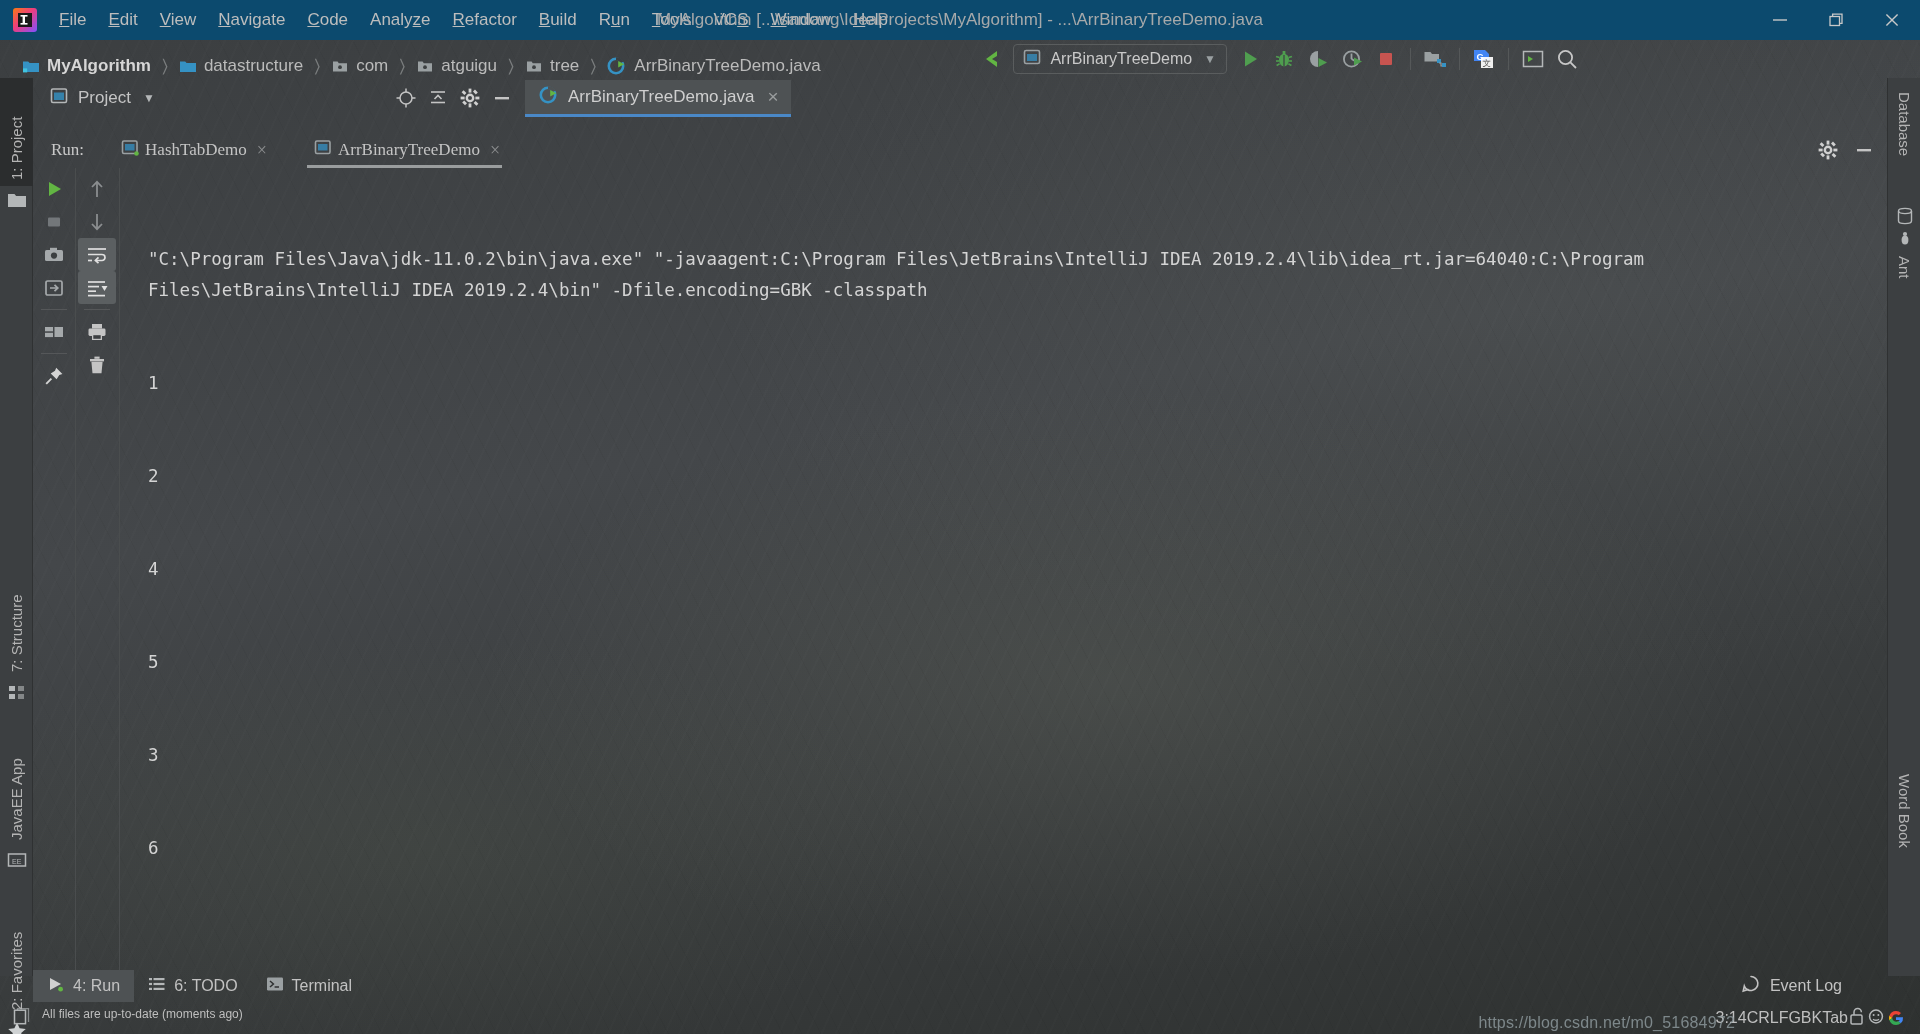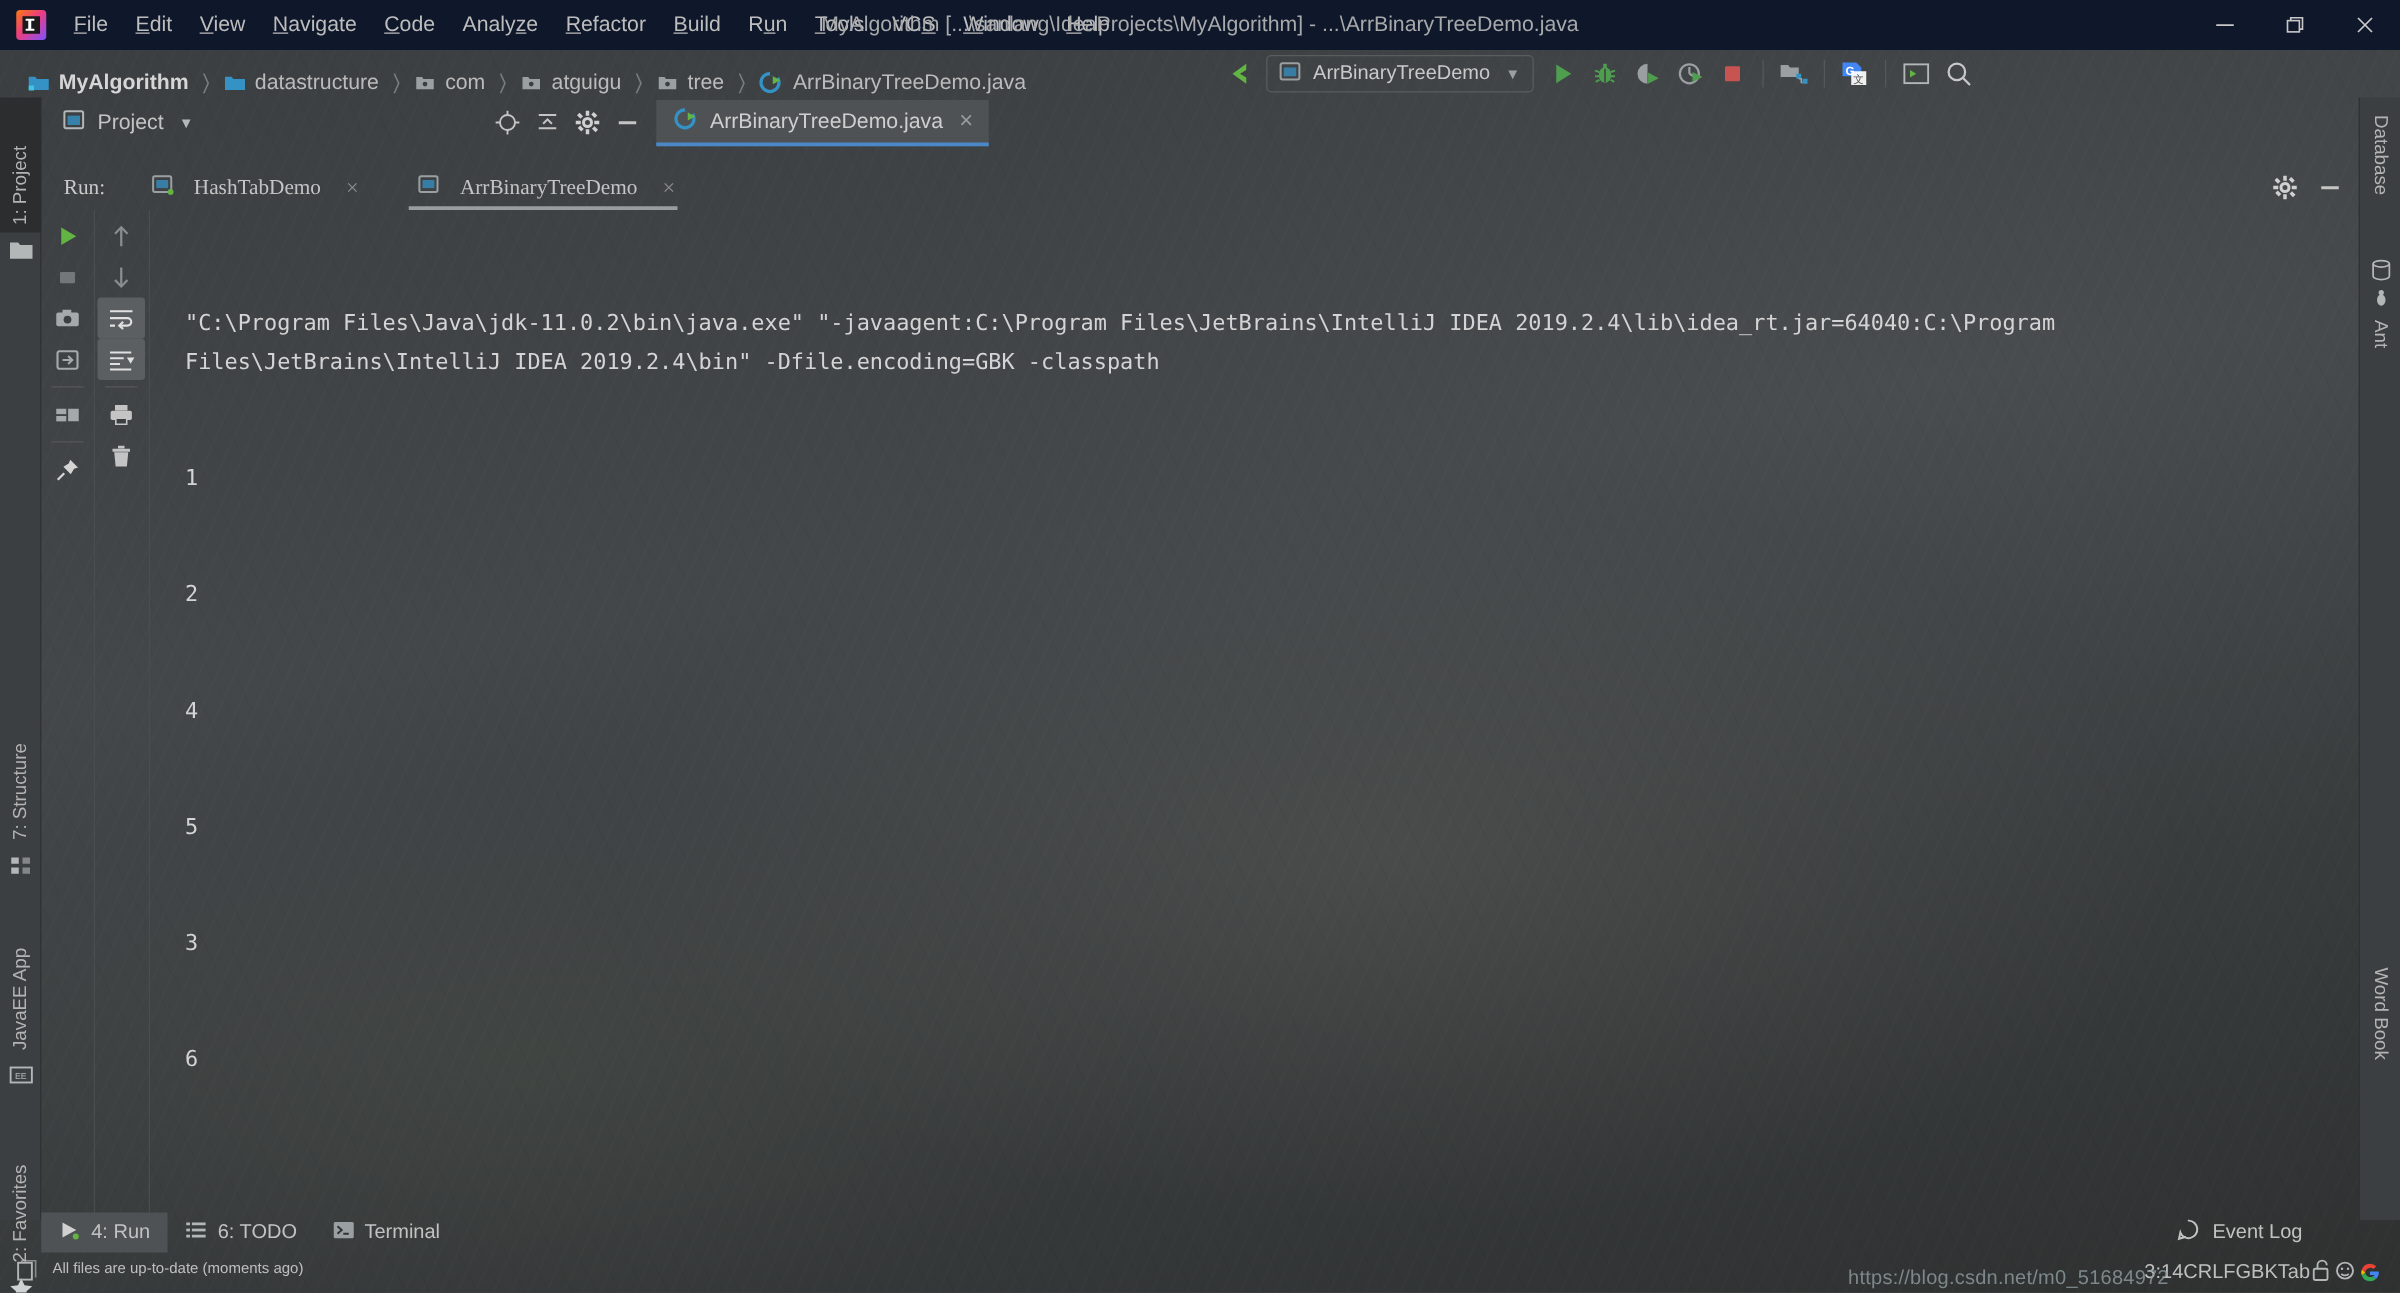--- a/index.html
+++ b/index.html
@@ -26,21 +26,21 @@
   .wallpaper:after{
     content:""; position:absolute; inset:0;
     background:
       repeating-linear-gradient(114deg, rgba(255,255,255,.012) 0 2px, rgba(0,0,0,0) 2px 13px),
       repeating-linear-gradient(63deg, rgba(0,0,0,.035) 0 1px, rgba(0,0,0,0) 1px 17px);
   }
 
   
   .titlebar{
     position:absolute; left:0; top:0; width:1920px; height:40px;
-    background:#0f172a; display:flex; align-items:center; z-index:30;
+    background:#0c4a6e; display:flex; align-items:center; z-index:30;
   }
   .ij-logo{ width:26px; height:26px; margin-left:12px; margin-right:10px; position:relative; flex:0 0 auto;}
   .menu { display:flex; align-items:center; height:40px; }
   .menu-item{
     padding:4px 11px; color:#bdbdbd; font-size:17px; line-height:20px;
     white-space:nowrap; cursor:default;
   }
   .menu-item u{ text-decoration:underline; }
   .window-title{
     position:absolute; left:0; right:0; top:0; height:40px;
@@ -99,21 +99,21 @@
     display:flex; align-items:center; gap:9px; padding:0 12px 0 14px;
     background:#4e5254; border-bottom:3px solid #4a88c7; z-index:18;
     color:#cfcfcf; font-size:17px;
   }
 
   
   .runwin{ position:absolute; left:33px; top:132px; width:1852px; height:844px; z-index:15; }
   .run-tabbar{ position:absolute; left:0; top:0; width:1852px; height:36px; display:flex; align-items:center;font-family:Liberation Serif, serif; }
   .run-label{ padding-left:18px; color:#c9c9c9; font-size:17px; }
   .rtab{
-    display:flex; align-items:center; gap:15px; height:36px; padding:0 8px 0 14px;
+    display:flex; align-items:center; gap:5px; height:36px; padding:0 8px 0 14px;
     color:#c4c4c4; font-size:17px; position:relative;
   }
   .rtab.sel:after{ content:""; position:absolute; left:8px; right:6px; bottom:0; height:3px; background:#9a9d9e; }
   .rtab .x{ color:#8d8f90; font-size:18px; margin-left:5px; }
   .run-rt{ position:absolute; right:6px; top:0; height:36px; display:flex; align-items:center; gap:6px; }
 
   .run-gutter{
     position:absolute; left:0; top:36px; width:42px; height:808px;
     display:flex; flex-direction:column; align-items:center; gap:0px; padding-top:4px;
   }

